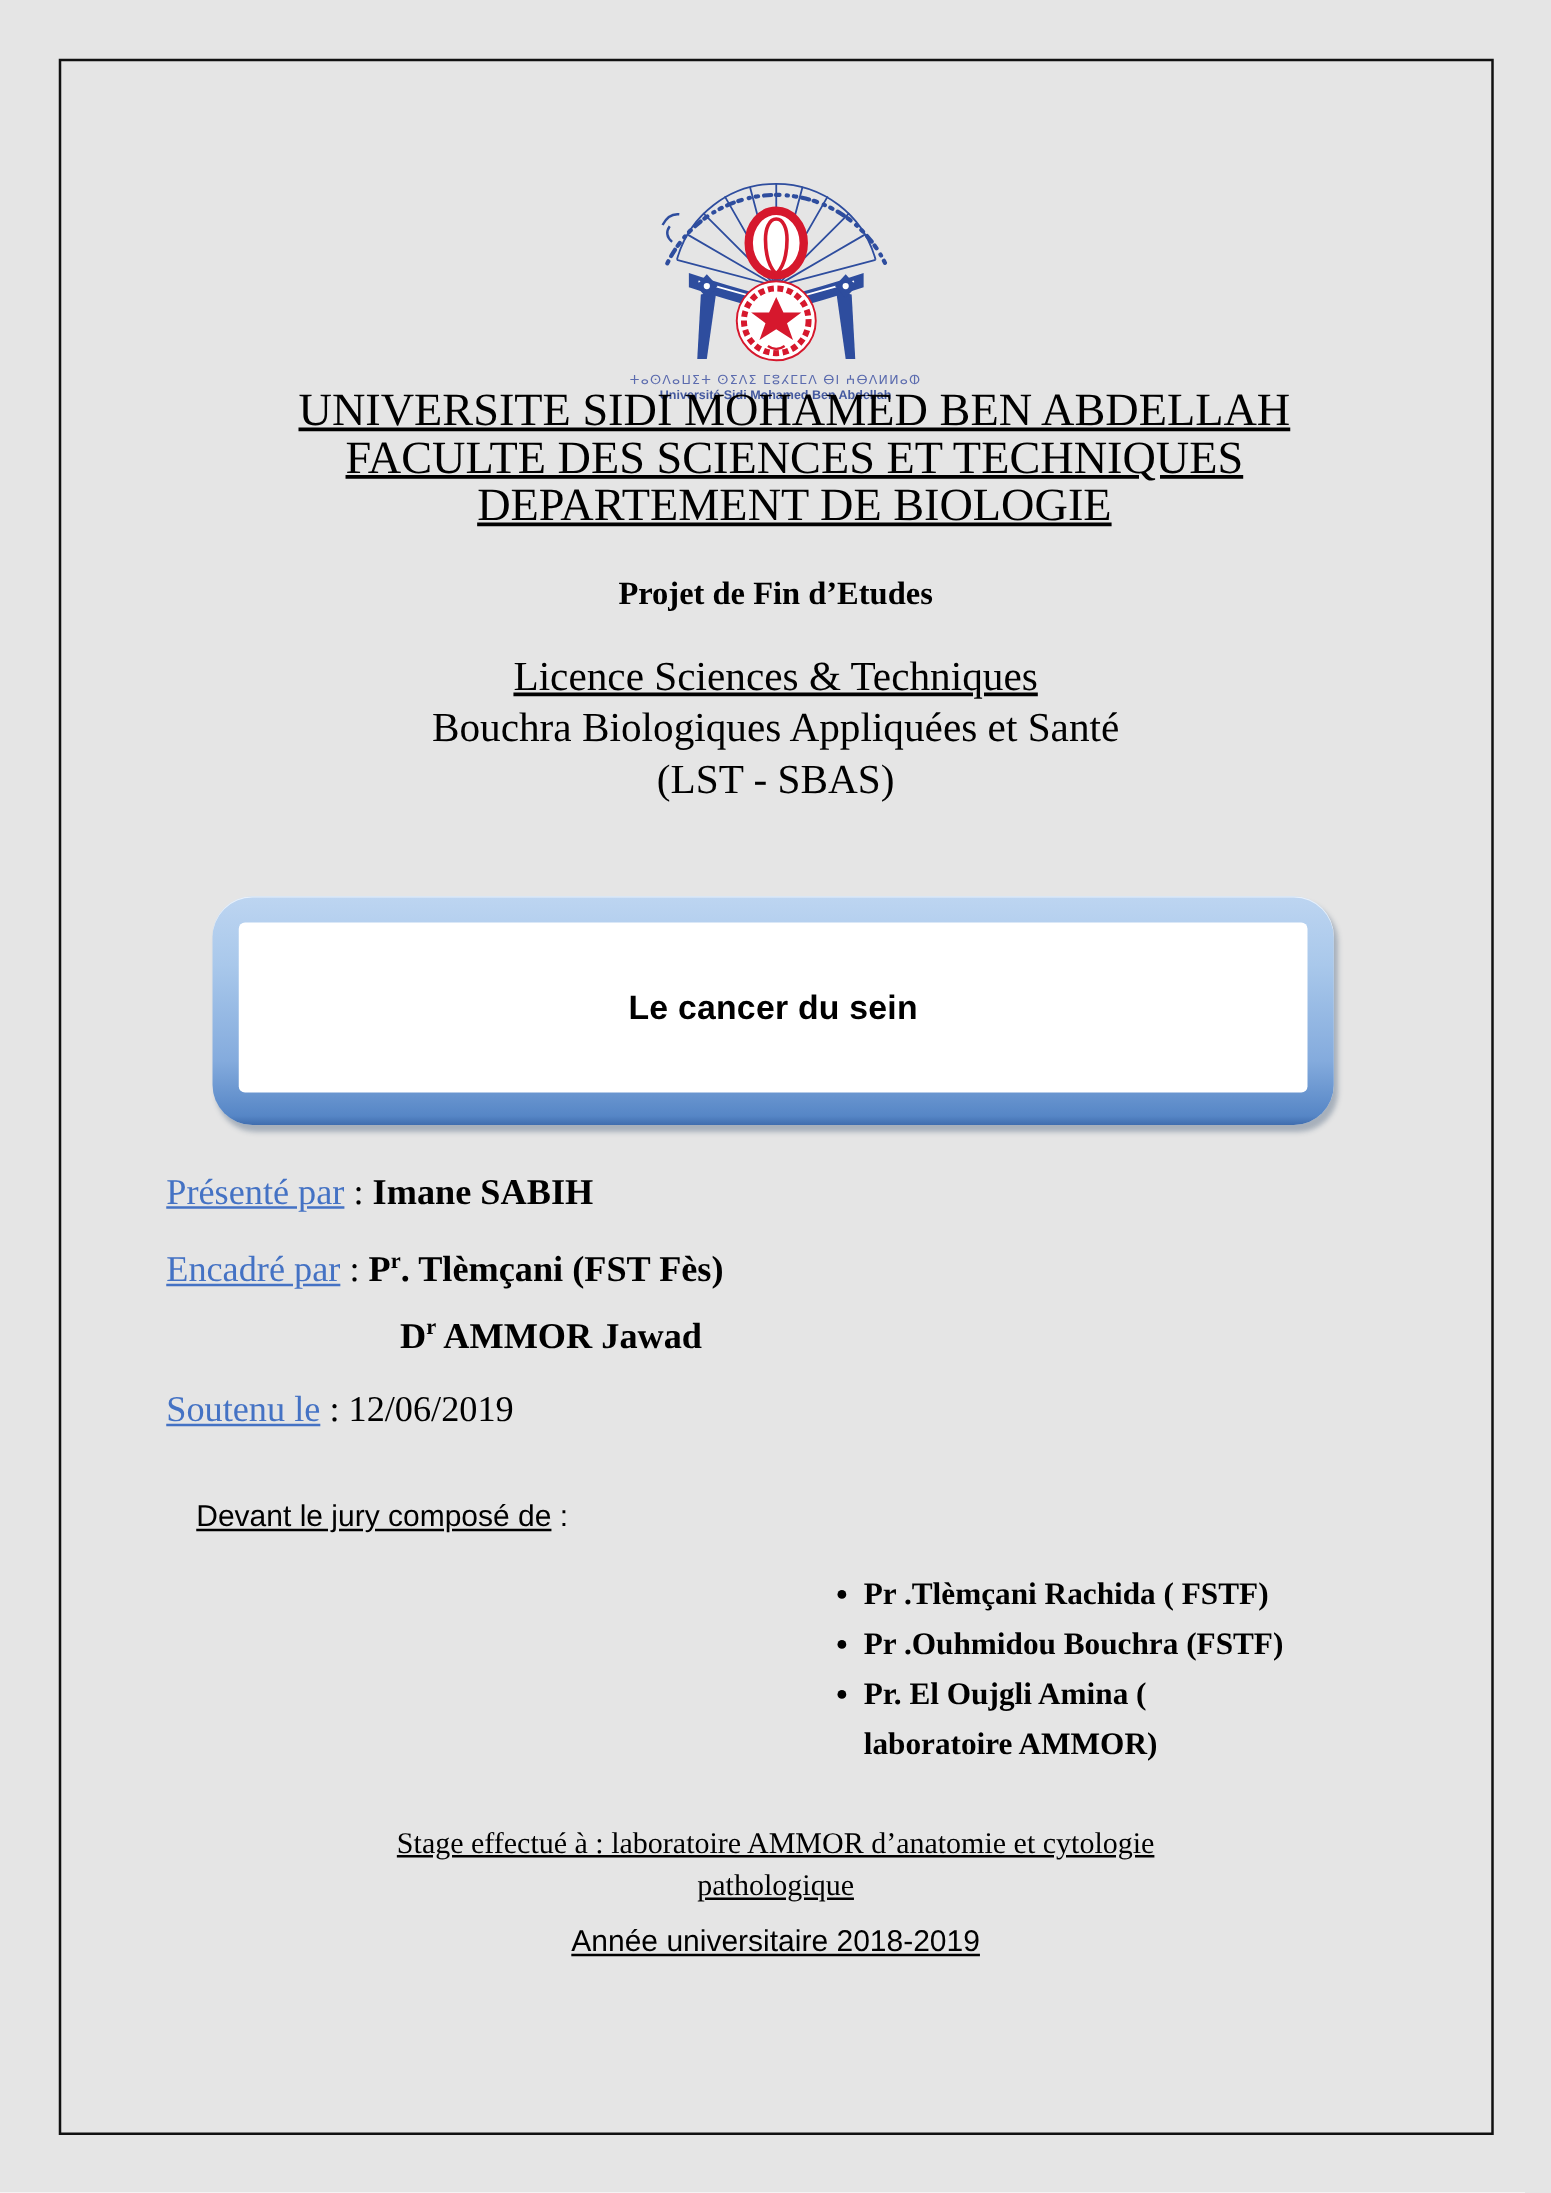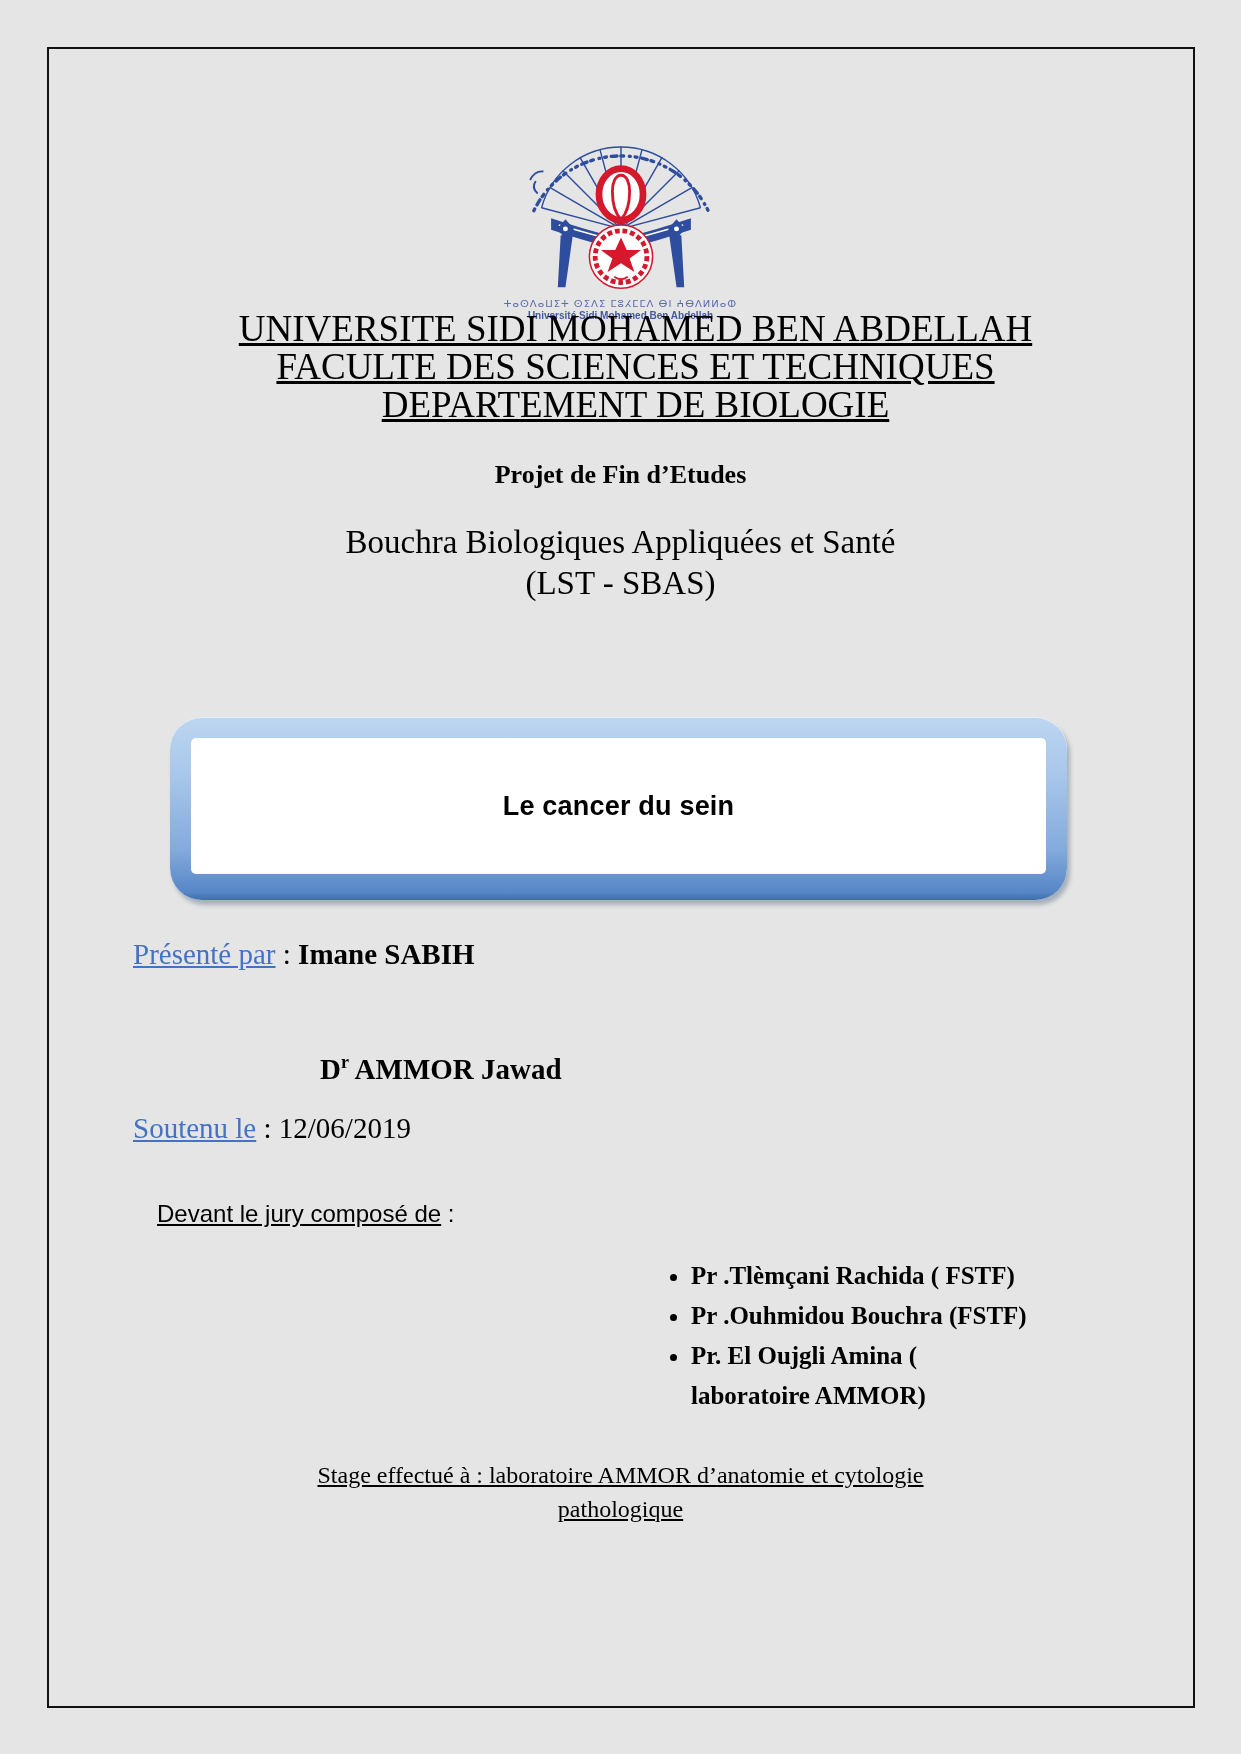--- a/index.html
+++ b/index.html
@@ -98,47 +98,52 @@
 
   <div class="uni">
     <div class="uni-line">UNIVERSITE SIDI MOHAMED BEN ABDELLAH</div>
     <div class="uni-line">FACULTE DES SCIENCES ET TECHNIQUES</div>
     <div class="uni-line">DEPARTEMENT DE BIOLOGIE</div>
   </div>
 
   <div class="pfe">Projet de Fin d’Etudes</div>
 
   <div class="degree">
+    <div class="degree-u">Licence Sciences &amp; Techniques</div>
     <div>Bouchra Biologiques Appliquées et Santé</div>
     <div>(LST - SBAS)</div>
   </div>
 
   <div class="title-box">
     <div class="title-box-inner">
       <span class="title-text">Le cancer du sein</span>
     </div>
   </div>
 
   <div class="cred" style="top:938px;">
     <span class="blue-u">Présenté par</span><span> : </span><span class="b">Imane SABIH</span>
   </div>
 
+  <div class="cred" style="top:1000px;">
+    <span class="blue-u">Encadré par</span><span> : </span><span class="b"><span>P</span><sup class="r">r</sup><span>. Tlèmçani (FST Fès)</span></span>
+  </div>
 
   <div class="cred b" style="top:1053px;left:320px;">
     <span>D</span><sup class="r">r</sup><span> AMMOR Jawad</span>
   </div>
 
   <div class="cred" style="top:1112px;">
     <span class="blue-u">Soutenu le</span><span> : </span><span>12/06/2019</span>
   </div>
 
   <div class="jury-label-line">
     <span class="jury-label">Devant le jury composé de</span><span> :</span>
   </div>
 
   <ul class="jury-list">
     <li>Pr .Tlèmçani Rachida ( FSTF)</li>
     <li>Pr .Ouhmidou Bouchra (FSTF)</li>
     <li>Pr. El Oujgli Amina ( laboratoire AMMOR)</li>
   </ul>
 
   <div class="stage">Stage effectué à : laboratoire AMMOR d’anatomie et cytologie pathologique</div>
+  <div class="year">Année universitaire 2018-2019</div>
 </div>
 
 </body></html>

